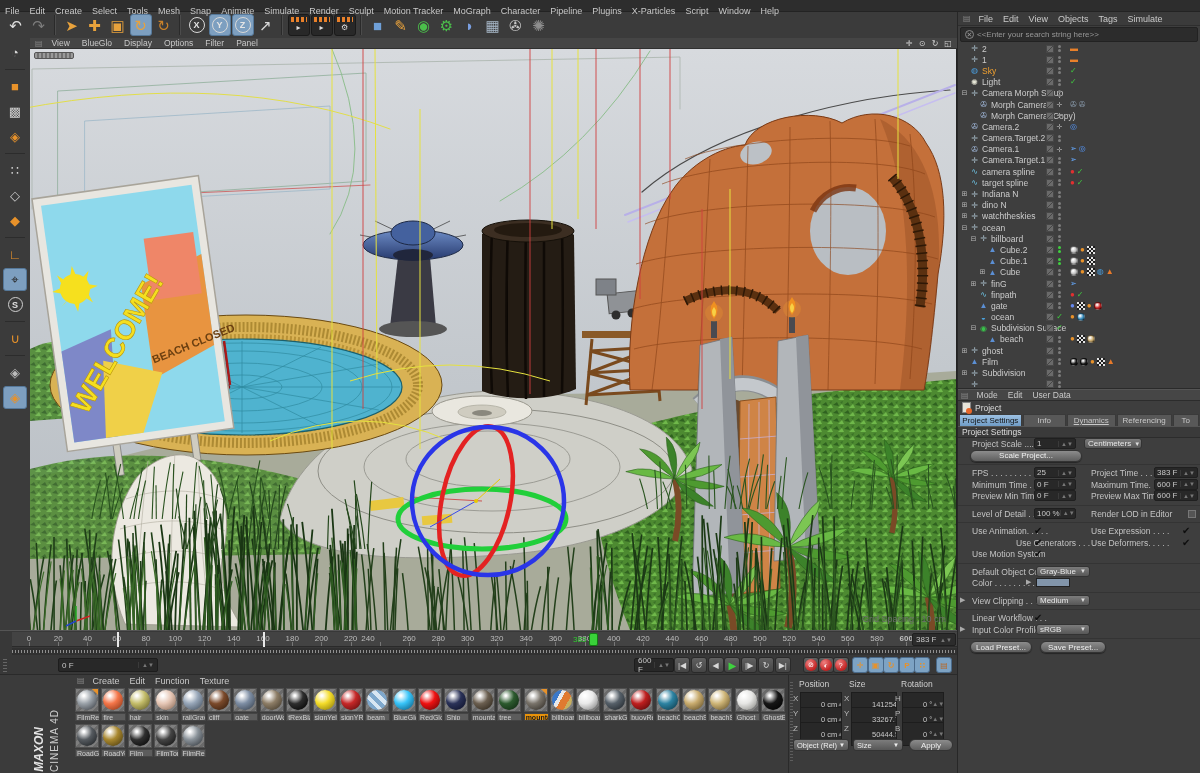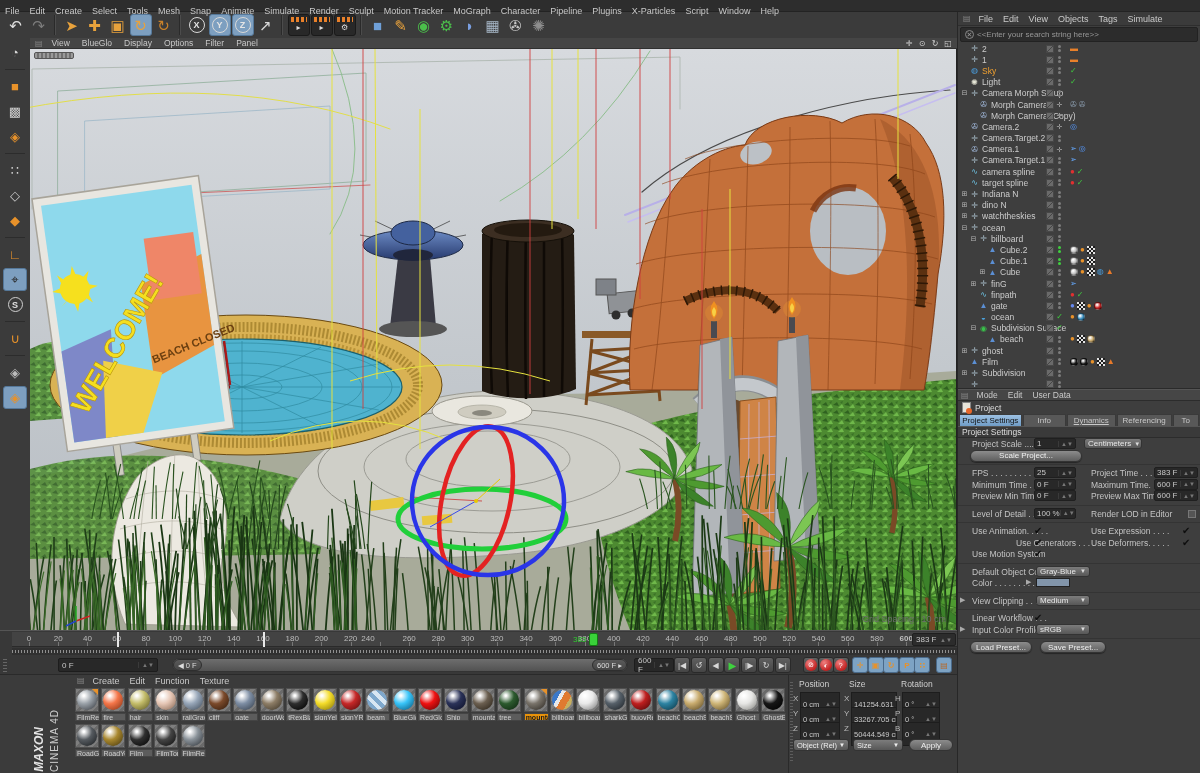--- a/index.html
+++ b/index.html
@@ -116,21 +116,21 @@
   .mtile{width:25px;margin-right:1.4px;flex:none;position:relative}
   .msq{width:24px;height:24px;background:repeating-linear-gradient(135deg,#7e7e7e 0 3px,#6a6a6a 3px 6px);border:1px solid #505050;position:relative}
   .msph{position:absolute;left:1px;top:1px;width:20px;height:20px;border-radius:50%}
   .mcorner{position:absolute;right:0;top:0;width:0;height:0;border-left:6px solid transparent;border-top:6px solid #e8922a}
   .mlab{margin-top:1px;font-size:7px;color:#cfcfcf;background:#5c5c5c;border:1px solid #444;height:8px;line-height:7px;overflow:hidden;white-space:nowrap;padding:0 1px}
   .mlab.sel{background:#e8920a;color:#1a1a1a;font-weight:bold}
   
   #coords{position:absolute;left:788px;top:0;width:169px;height:99px;border-left:1px solid #2a2a2a;padding-left:6px;font-size:8px;color:#c4c4c4}
   .chead{position:absolute;top:4px;font-size:8.5px;color:#cfcfcf}
   .ck{position:absolute;font-size:8px;color:#b8b8b8}
-  .cfield{position:absolute;height:24px;background:#282828;border:1px solid #1d1d1d;border-radius:0;color:#c8c8c8;font-size:7.5px;display:flex;align-items:center;padding:0 2px;overflow:hidden;white-space:nowrap}
+  .cfield{position:absolute;height:24px;background:#282828;border:1px solid #1d1d1d;border-radius:0;color:#c8c8c8;font-size:7.5px;display:flex;align-items:center;padding:0 20px;overflow:hidden;white-space:nowrap}
   .cfield i{margin-left:auto;font-style:normal;color:#777;font-size:6px}
   .cdrop{position:absolute;height:12px;background:linear-gradient(#7c7c7c,#575757);border:1px solid #333;border-radius:3px;color:#eee;font-size:7.5px;display:flex;align-items:center;padding:0 3px;white-space:nowrap}
   .cdrop i{margin-left:auto;font-style:normal;font-size:6px;padding-left:2px}
   .capply{position:absolute;height:12px;background:linear-gradient(#8c8c8c,#5e5e5e);border:1px solid #333;border-radius:7px;color:#efefef;font-size:8px;display:flex;align-items:center;justify-content:center}
   .cgrip{position:absolute;left:1px;top:6px;width:3px;height:80px;background:repeating-linear-gradient(0deg,#5d5d5d 0 1px,transparent 1px 3px)}
 </style>
 </head>
 <body>
 
 <div id="menubar"><span class="menu-item">File</span><span class="menu-item">Edit</span><span class="menu-item">Create</span><span class="menu-item">Select</span><span class="menu-item">Tools</span><span class="menu-item">Mesh</span><span class="menu-item">Snap</span><span class="menu-item">Animate</span><span class="menu-item">Simulate</span><span class="menu-item">Render</span><span class="menu-item">Sculpt</span><span class="menu-item">Motion Tracker</span><span class="menu-item">MoGraph</span><span class="menu-item">Character</span><span class="menu-item">Pipeline</span><span class="menu-item">Plugins</span><span class="menu-item">X-Particles</span><span class="menu-item">Script</span><span class="menu-item">Window</span><span class="menu-item">Help</span></div>
@@ -1782,25 +1782,20 @@
         <i>▲▼</i>
       </div>
     </div>
   <div id="keystrip"></div>
   <div id="framebar">
       <div class="fgrip"></div>
       <div class="fspin" style="left: 58px; width: 100px; top: 2px;">
         <span>0 F</span>
         <i>▲▼</i>
       </div>
-      <div class="fslider">
-        <div class="fcap">◀ 0 F</div>
-        <div style="flex: 1 1 0%;"></div>
-        <div class="fcap">600 F ▸</div>
-      </div>
       <div class="fspin" style="left: 634px; width: 40px; top: 2px;">
         <span>600 F</span>
         <i>▲▼</i>
       </div>
       <div class="tpbtn" style="left: 674px;">|◀</div>
       <div class="tpbtn" style="left: 690.8px;">↺</div>
       <div class="tpbtn" style="left: 707.6px;">◀</div>
       <div class="tpbtn green" style="left: 724.4px;">▶</div>
       <div class="tpbtn" style="left: 741.2px;">|▶</div>
       <div class="tpbtn" style="left: 758px;">↻</div>

